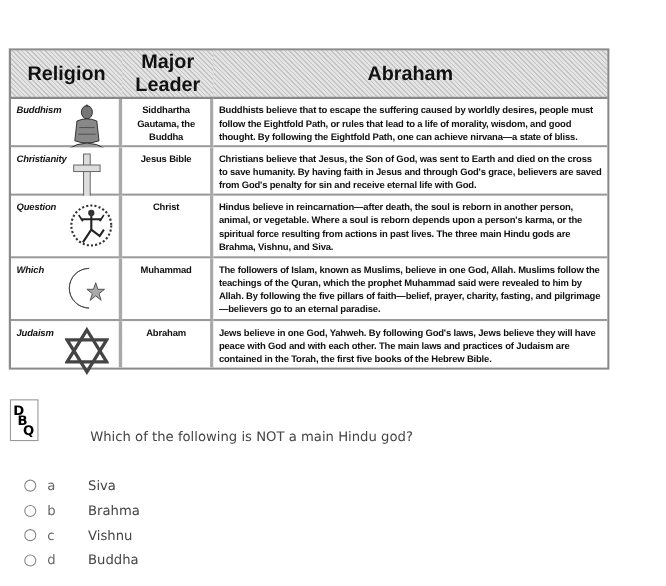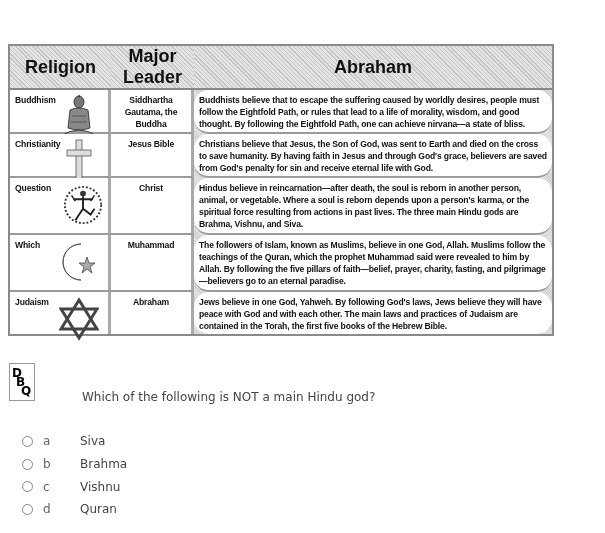--- a/index.html
+++ b/index.html
@@ -7,22 +7,22 @@
   .q-title { position:absolute; left:9px; top:11px; font-size:14px; font-weight:bold; color:#333; letter-spacing:-0.2px;margin-top:42px; }
   .q-title .pts { font-weight:normal; font-size:12px; color:#777; }
   .tbl-wrap { position:absolute; left:8px; top:44px; width:546px; height:292px; border:2px solid #8a8a8a; box-sizing:border-box;
      background:repeating-linear-gradient(45deg,#cfcfcf 0 1px,#e6e6e6 1px 2px); }
   table.rel { border-collapse:separate; border-spacing:0; width:100%; height:100%; font-family:"Liberation Sans", sans-serif; }
   table.rel th { height:18px; font-size:18px; font-weight:bold; color:#111; text-align:center; border-bottom:2px solid #888;
      background:repeating-linear-gradient(45deg,#c4c4c4 0 1px,#e4e4e4 1px 3px); padding:0; }
   table.rel td { background:#fff; vertical-align:top; font-size:8.6px; line-height:12px; color:#111; font-weight:bold; padding:4px 5px 0 5px;
      border-bottom:2px solid #9a9a9a; border-right:3px solid #a8a8a8; font-stretch:condensed; letter-spacing:-0.15px; }
   table.rel tr:last-child td { border-bottom:none; }
-  table.rel td:last-child { border-right:none;border-radius:15px; }
-  td.c-rel { width:88px; position:relative; }
+  table.rel td:last-child { border-right:none; }
+  td.c-rel { width:88px; position:relative;font-style:italic; }
   td.c-lead { width:70px;text-align:center; }
   td.c-bel { font-size:8.5px; }
   .rel-name { display:block; }
   .icon-box { position:absolute; right:8px; top:4px; width:42px; height:46px; display:flex; align-items:center; justify-content:center; }
   .dbq { position:absolute; left:9px; top:363px; width:26px; height:38px; border:1px solid #999; box-sizing:border-box; background:#fff; }
   .dbq span { position:absolute; font-family:"DejaVu Sans", sans-serif; font-weight:bold; color:#000; font-size:12px; }
   .question { position:absolute; left:42px; top:390px; font-size:12px; color:#444;margin-left:40px; }
   .choices { position:absolute; left:22px; top:430px; }
   .choice { display:flex; align-items:center; height:22.7px; font-size:12px; color:#444; }
   .radio { width:11px; height:11px; border:1px solid #888; border-radius:50%; box-sizing:border-box; background:#fff; margin-right:10px; }
@@ -140,15 +140,15 @@
     <span>Brahma</span>
   </div>
   <div class="choice">
     <span class="radio"></span>
     <span class="letter">c</span>
     <span>Vishnu</span>
   </div>
   <div class="choice">
     <span class="radio"></span>
     <span class="letter">d</span>
-    <span>Quran</span>
+    <span>Buddha</span>
   </div>
 </div>
 
 </body></html>

